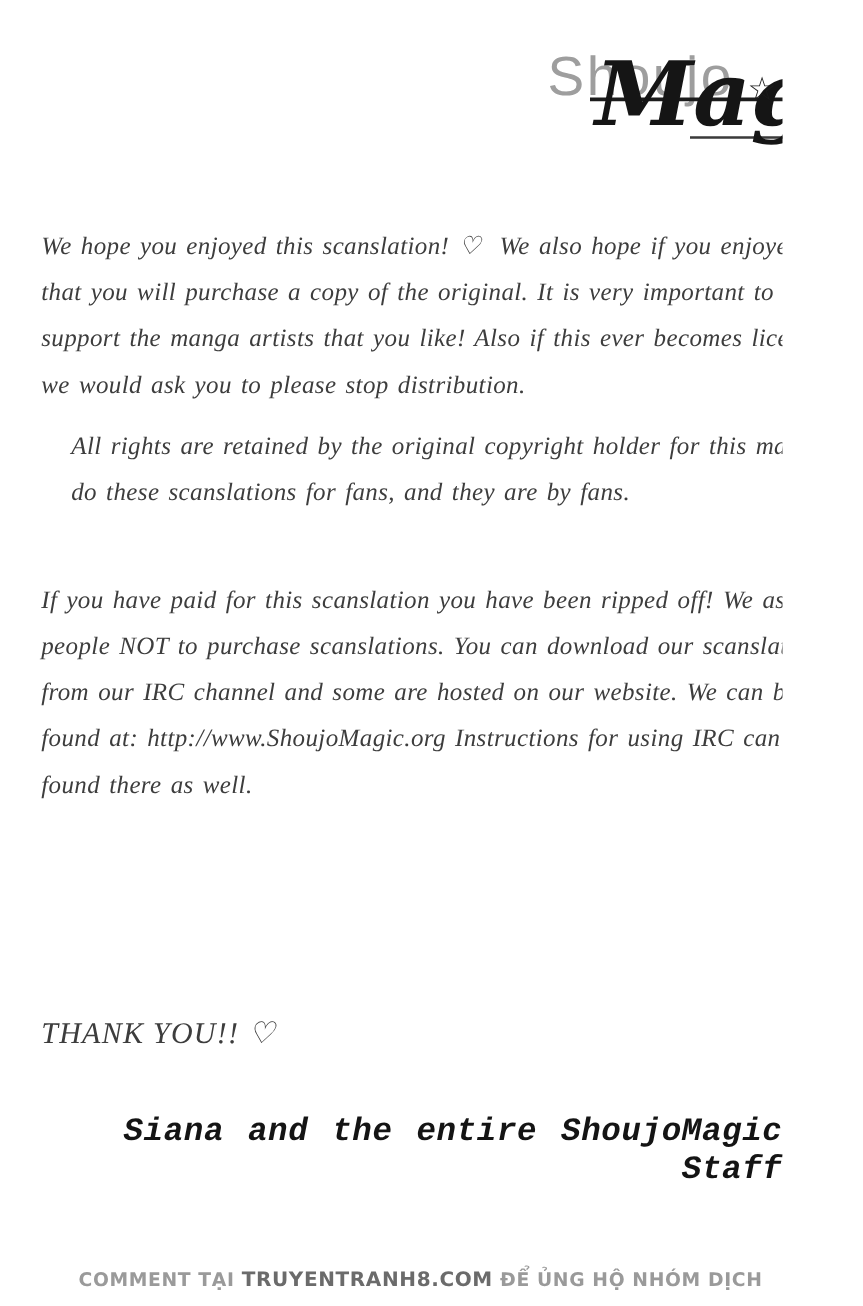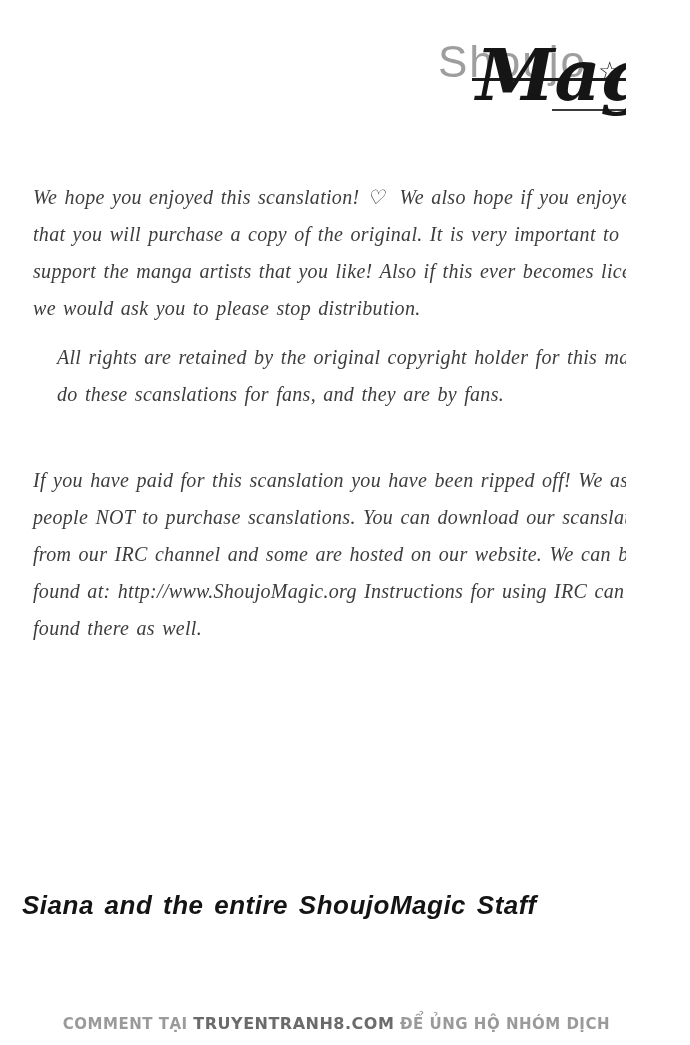--- a/index.html
+++ b/index.html
@@ -57,22 +57,22 @@
   .p3 { top: 462px; }
   .p4 { top: 666px; }
   .thankyou {
     position: absolute; left: 33px; top: 812px;
     font-family: "Liberation Serif", serif; font-style: italic;
     font-size: 24px; color: #3d3d3d; letter-spacing: 1px;
   }
   .signature {
     position: absolute; left: 0; top: 890px; width: 100%;
     padding-left: 22px; box-sizing: border-box;
-    text-align: left;
-    font-family: Liberation Sans, sans-serif; font-style: italic; font-weight: 700;
+    text-align: right;
+    font-family: Liberation Mono, monospace; font-style: italic; font-weight: 700;
     font-size: 26px; color: #141414; letter-spacing: 0.5px; word-spacing: 3px;
   }
 
   
   .footer {
     position: absolute; left: 0; top: 1014px; width: 100%;
     box-sizing: border-box; padding-right: 16px;
     text-align: right;
     font-family: "DejaVu Sans", sans-serif;
     font-size: 15px; font-weight: 700; letter-spacing: 0.5px;
@@ -100,17 +100,18 @@
 support the manga artists that you like! Also if this ever becomes licensed
 we would ask you to please stop distribution.</div>
   <div class="hand p2">All rights are retained by the original copyright holder for this manga. We
 do these scanslations for fans, and they are by fans.</div>
   <div class="hand p3">If you have paid for this scanslation you have been ripped off! We ask
 people NOT to purchase scanslations. You can download our scanslations
 from our IRC channel and some are hosted on our website. We can be
 found at: http://www.ShoujoMagic.org Instructions for using IRC can be
 found there as well.</div>
 
+  <div class="thankyou">THANK YOU!! ♡</div>
   <div class="signature">Siana and the entire ShoujoMagic Staff</div>
 
   <div class="footer"><span>COMMENT TẠI </span><span class="f-site">TRUYENTRANH8.COM</span><span> ĐỂ ỦNG HỘ NHÓM DỊCH</span></div>
 
 </div>
 
 </body></html>

